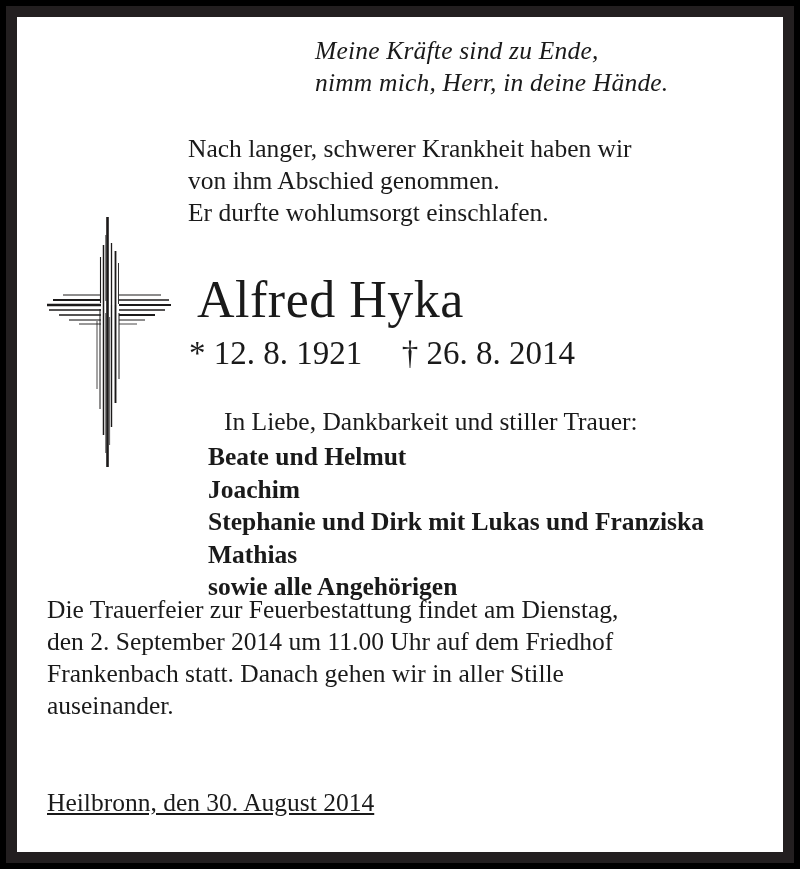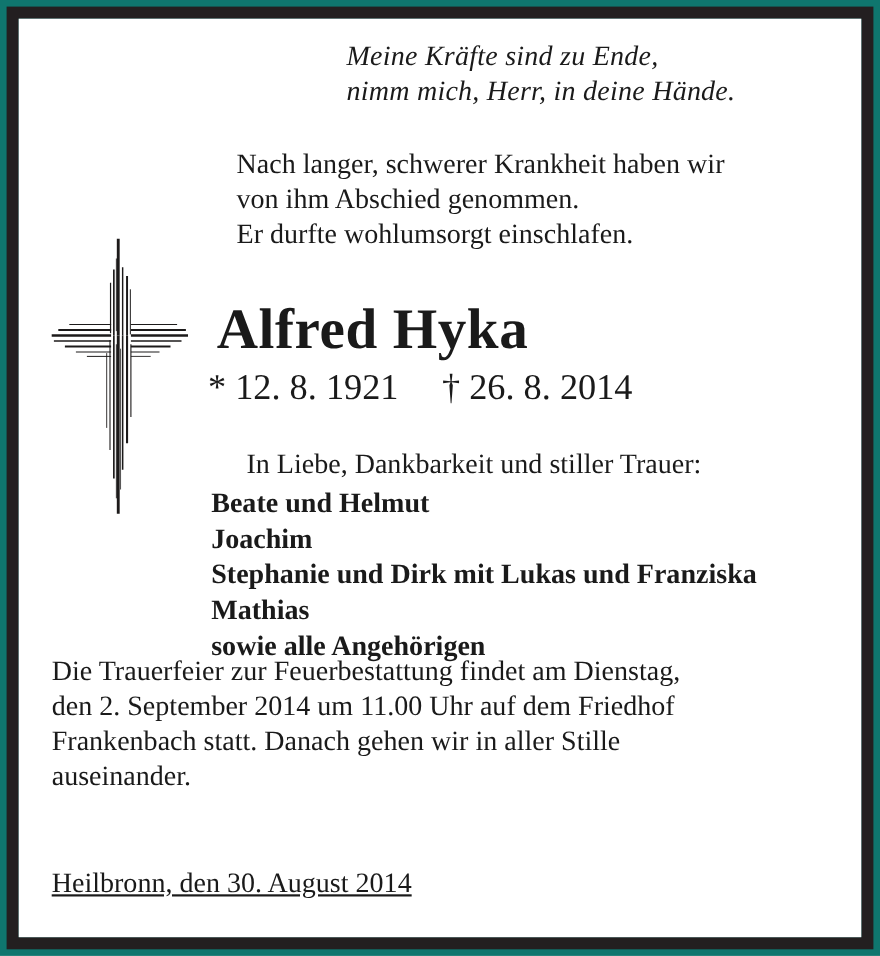--- a/index.html
+++ b/index.html
@@ -4,21 +4,21 @@
 <style>
   html, body {
     margin: 0;
     padding: 0;
     background: #ffffff;
   }
   #notice {
     position: relative;
     width: 800px;
     height: 869px;
-    background: #0f766e;
+    background: #000000;
     box-sizing: border-box;
     overflow: hidden;
     font-family: "Liberation Serif", "DejaVu Serif", serif;
     color: #1a1a1a;
   }
   
   #frame-border {
     position: absolute;
     left: 6px;
     top: 6px;
@@ -50,40 +50,39 @@
   }
 
   
   .intro {
     position: absolute;
     left: 171px;
     top: 116px;
     font-size: 25.5px;
     line-height: 32px;
     white-space: pre-line;
-    margin-left: 27px;
   }
 
   
   .cross-wrap {
     position: absolute;
     left: 28px;
     top: 196px;
     width: 126px;
     height: 260px;
   }
   .cross-wrap svg { display: block; }
 
   
   .deceased-name {
     position: absolute;
     left: 180px;
     top: 255px;
     font-size: 52px;
-    font-weight: bold;
+    font-weight: normal;
     letter-spacing: 0.5px;
     line-height: 56px;
   }
   .life-dates {
     position: absolute;
     left: 172px;
     top: 320px;
     font-size: 33px;
     line-height: 32px;
   }
@@ -99,21 +98,21 @@
     margin-left: 36px;
   }
   .mourn-list {
     position: absolute;
     left: 175px;
     top: 424px;
     font-size: 25.5px;
     font-weight: bold;
     line-height: 32.5px;
   }
-  .mourn-list div { white-space: nowrap; }
+  .mourn-list div { white-space: nowrap; margin-left: 16px; }
 
   
   .service {
     position: absolute;
     left: 30px;
     top: 577px;
     width: 720px;
     font-size: 25.5px;
     line-height: 32px;
     white-space: pre-line;

